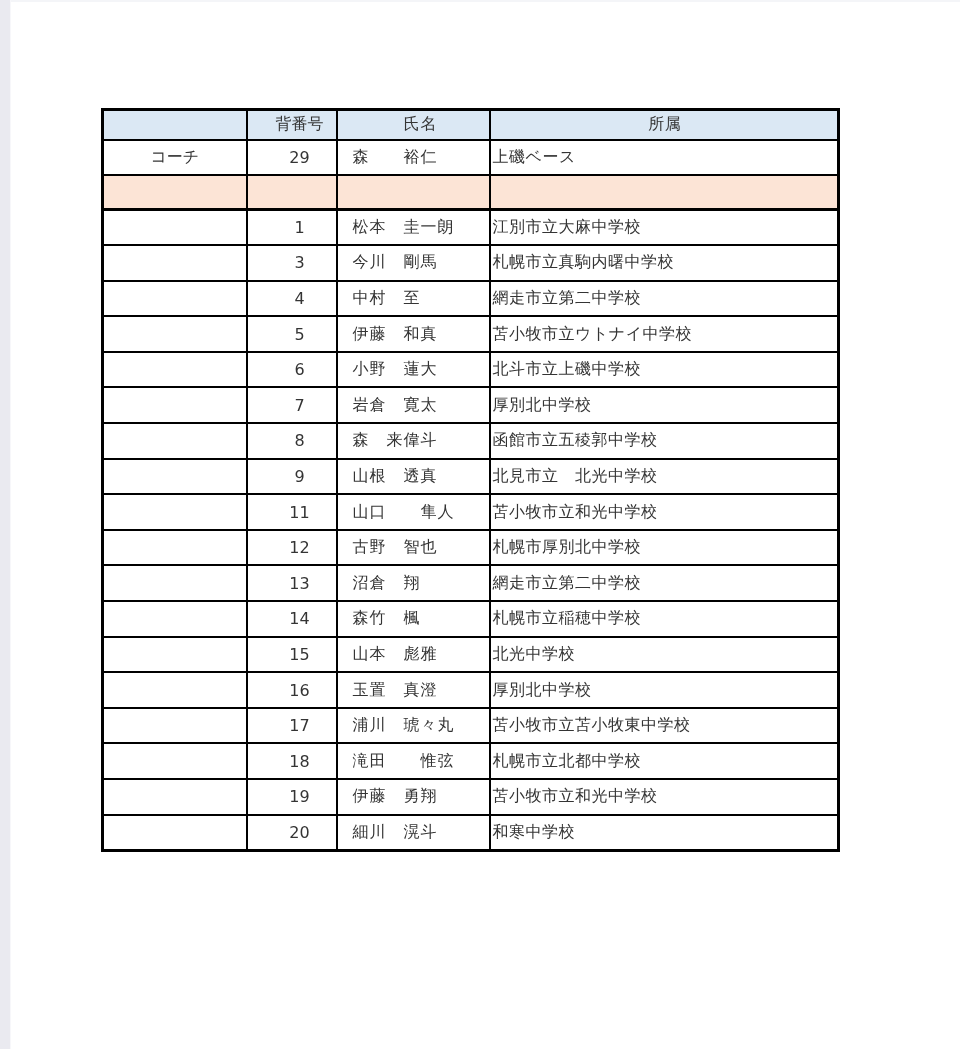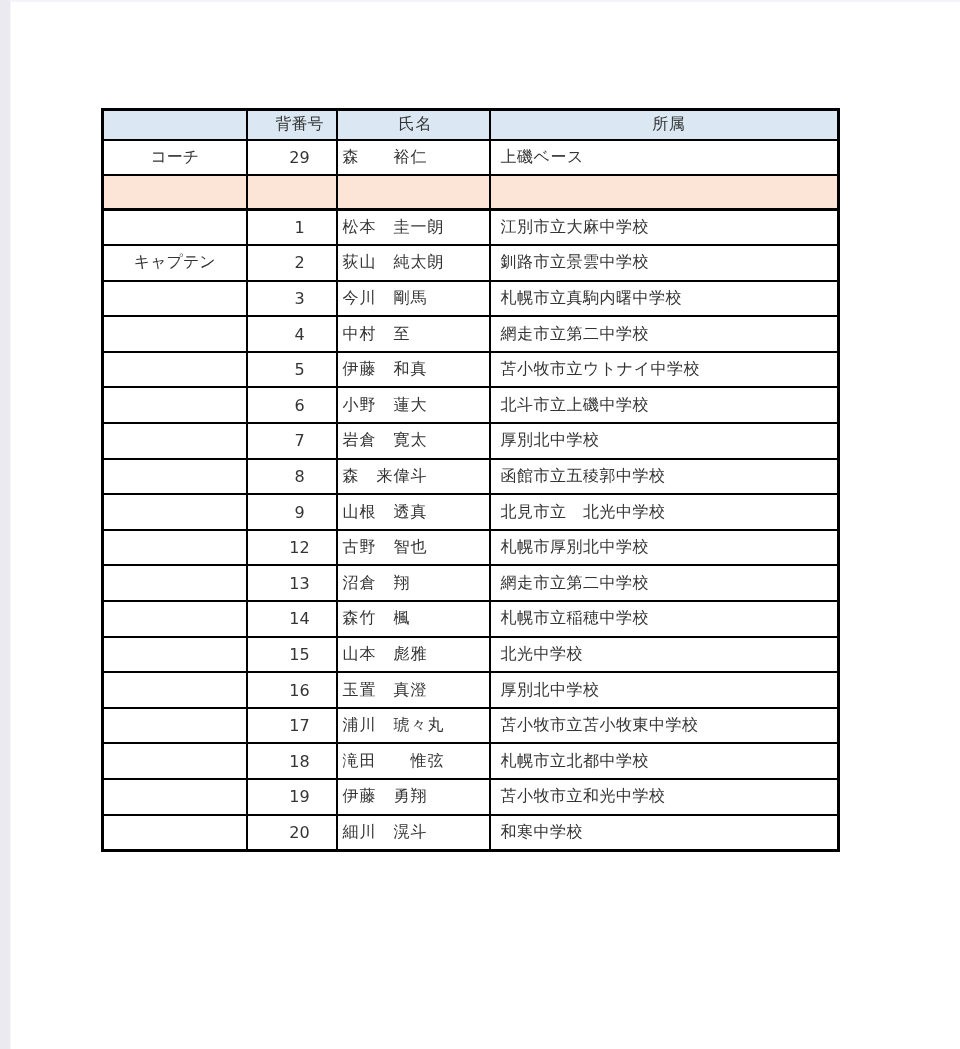--- a/index.html
+++ b/index.html
@@ -52,22 +52,22 @@
     vertical-align: middle;
   }
   tr.row-header { height: 30px; }
   tr.row-header th { background: #dbe8f4; text-align: center; }
   tr.row-staff { height: 35px; }
   tr.row-spacer { height: 35px; }
   tr.row-spacer td { background: #fce4d6; border-bottom: 3px solid #000; }
   tr.row-player { height: 35.6px; }
   .cell-role { text-align: center; }
   .cell-number { text-align: center; padding-left: 16px; }
-  .cell-name { text-align: left; padding-left: 5px; letter-spacing: 1px; }
-  .cell-affiliation { text-align: left; padding-left: 10px; letter-spacing: 0.5px; margin-top: 19px; }
+  .cell-name { text-align: left; padding-left: 15px; letter-spacing: 1px; }
+  .cell-affiliation { text-align: left; padding-left: 2px; letter-spacing: 0.5px; margin-top: 19px; }
 </style>
 </head>
 <body>
 
 <div class="page">
   <div class="edge-top"></div>
   <div class="edge-left"></div>
 
   <table class="roster">
     <colgroup>
@@ -98,26 +98,20 @@
           <td class="cell-name"></td>
           <td class="cell-affiliation"></td>
         </tr>
         <tr class="row-player">
           <td class="cell-role"></td>
           <td class="cell-number">1</td>
           <td class="cell-name">松本　圭一朗</td>
           <td class="cell-affiliation">江別市立大麻中学校</td>
         </tr>
         <tr class="row-player">
-          <td class="cell-role">キャプテン</td>
-          <td class="cell-number">2</td>
-          <td class="cell-name">荻山　純太朗</td>
-          <td class="cell-affiliation">釧路市立景雲中学校</td>
-        </tr>
-        <tr class="row-player">
           <td class="cell-role"></td>
           <td class="cell-number">3</td>
           <td class="cell-name">今川　剛馬</td>
           <td class="cell-affiliation">札幌市立真駒内曙中学校</td>
         </tr>
         <tr class="row-player">
           <td class="cell-role"></td>
           <td class="cell-number">4</td>
           <td class="cell-name">中村　至</td>
           <td class="cell-affiliation">網走市立第二中学校</td>
@@ -147,20 +141,26 @@
           <td class="cell-affiliation">函館市立五稜郭中学校</td>
         </tr>
         <tr class="row-player">
           <td class="cell-role"></td>
           <td class="cell-number">9</td>
           <td class="cell-name">山根　透真</td>
           <td class="cell-affiliation">北見市立　北光中学校</td>
         </tr>
         <tr class="row-player">
           <td class="cell-role"></td>
+          <td class="cell-number">11</td>
+          <td class="cell-name">山口　　隼人</td>
+          <td class="cell-affiliation">苫小牧市立和光中学校</td>
+        </tr>
+        <tr class="row-player">
+          <td class="cell-role"></td>
           <td class="cell-number">12</td>
           <td class="cell-name">古野　智也</td>
           <td class="cell-affiliation">札幌市厚別北中学校</td>
         </tr>
         <tr class="row-player">
           <td class="cell-role"></td>
           <td class="cell-number">13</td>
           <td class="cell-name">沼倉　翔</td>
           <td class="cell-affiliation">網走市立第二中学校</td>
         </tr>

